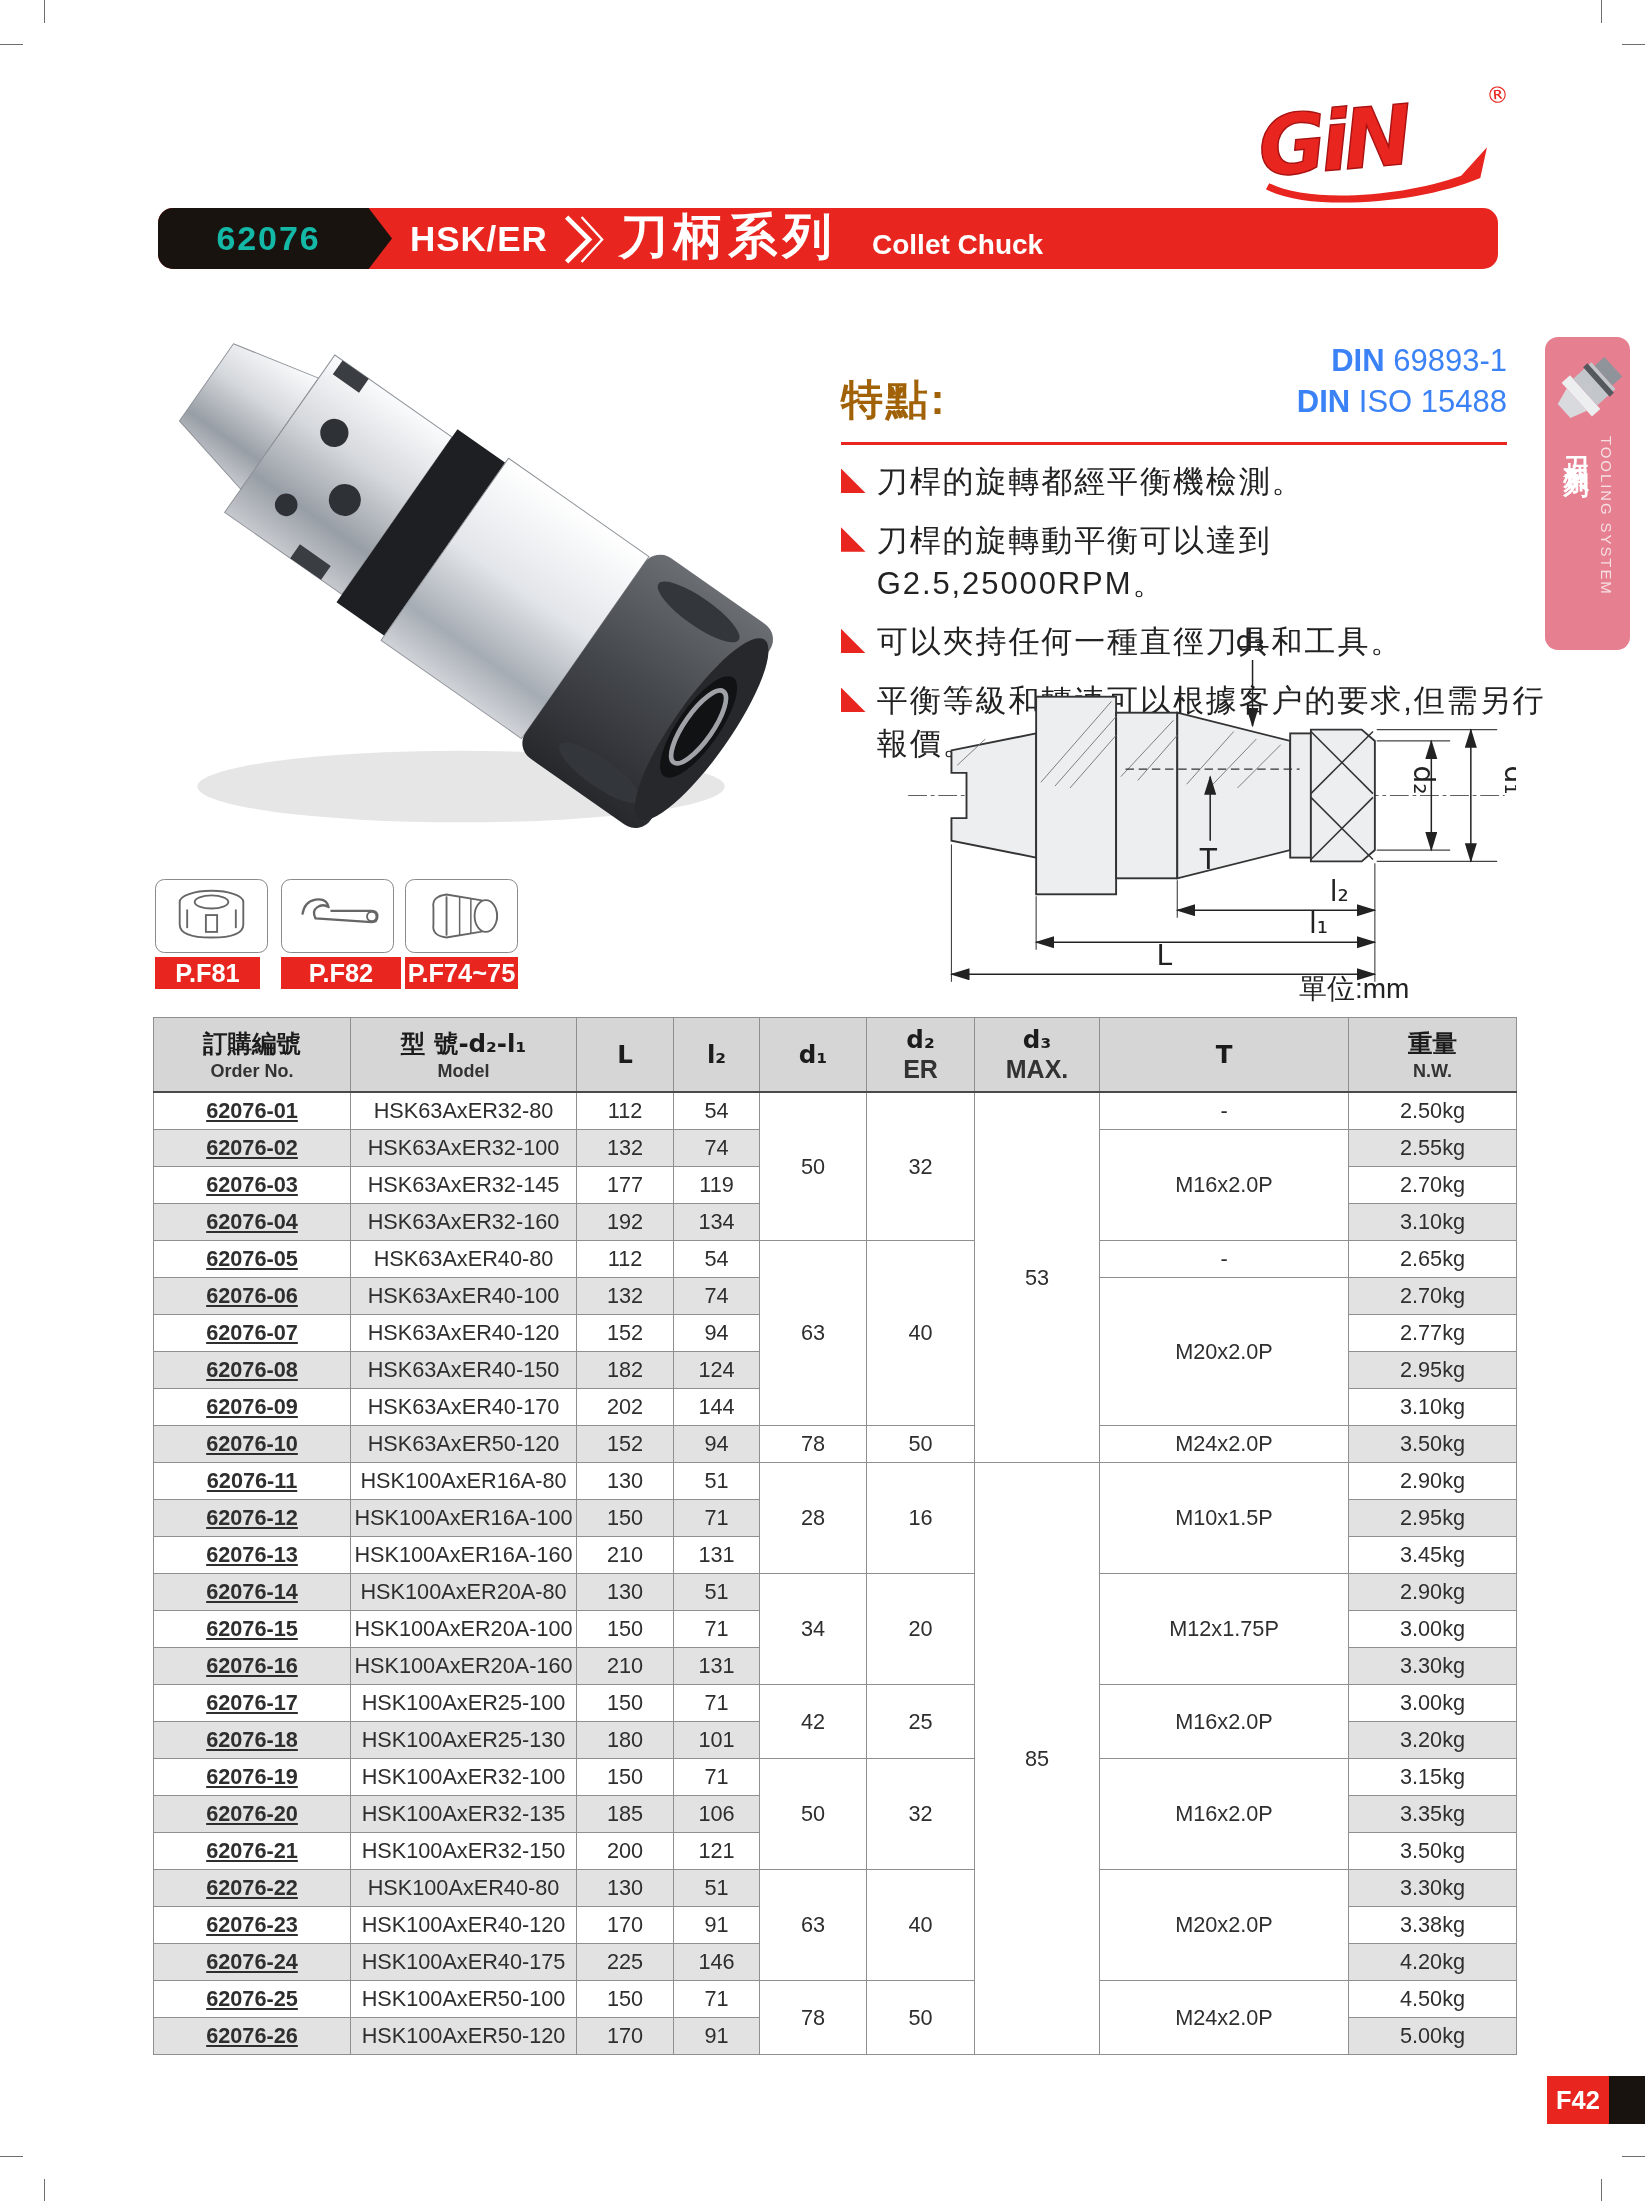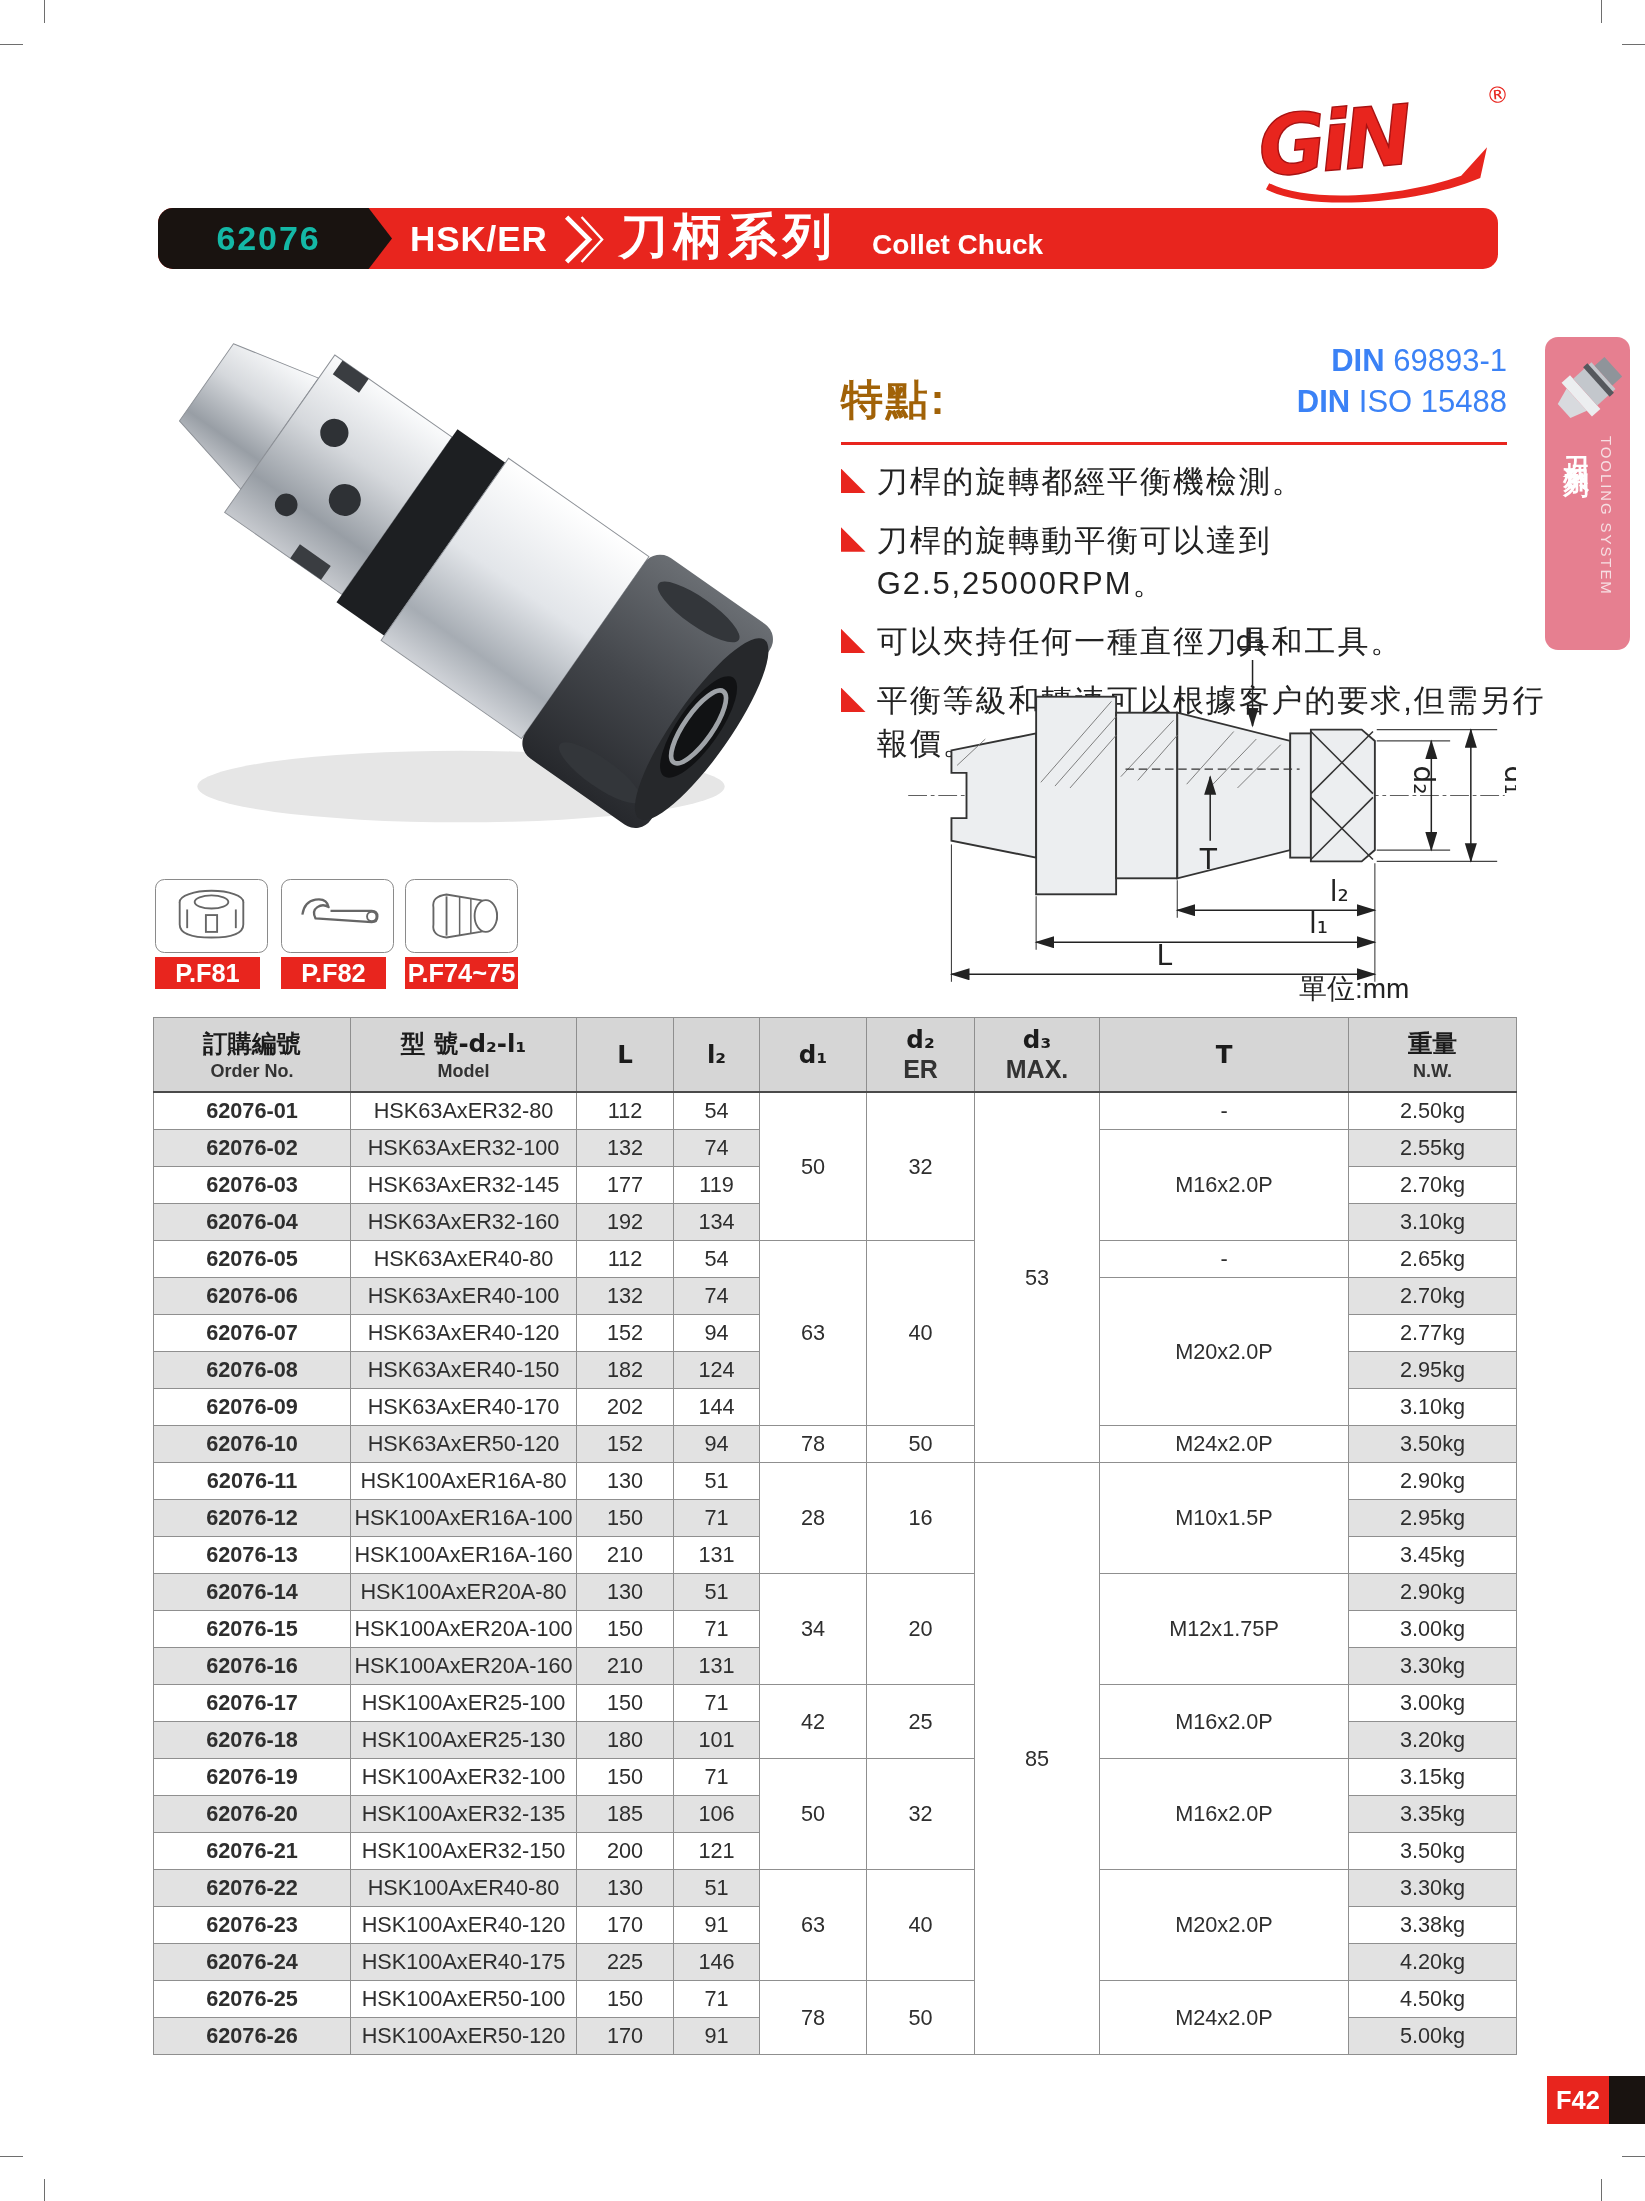--- a/index.html
+++ b/index.html
@@ -54,21 +54,21 @@
 
   
   #spec{position:absolute;left:153px;top:1017px;border-collapse:collapse;table-layout:fixed;width:1363px;}
   #spec th,#spec td{border:0.9px solid #8f8f8f;text-align:center;vertical-align:middle;padding:0 2.8px;}
   #spec{border:1.9px solid #4a4a4a;}
   #spec thead th{background:#d6d6d6;height:73px;border-bottom:2.8px solid #4a4a4a;}
   .h-zh{font-size:24.5px;font-weight:bold;color:#1c1c1c;font-family:"DejaVu Sans",sans-serif;}
   .h-en{font-size:18px;color:#333;margin-top:1.9px;}
   #spec th:nth-child(6) .h-en,#spec th:nth-child(7) .h-en{font-weight:bold;font-size:25px;}
   #spec td{height:36px;font-size:21.7px;color:#2e2e2e;}
-  td.c-order{font-weight:bold;color:#111;}
+  td.c-order{font-weight:bold;color:#111;text-decoration:underline;}
   td.alt{background:#e2e2e2;}
   tr.gs td{border-top:2.8px solid #6b6b6b;}
   td.c-merge,td.c-t{font-size:22.6px;}
 
   
   #badge{position:absolute;left:1547px;top:2076px;height:48px;display:flex;}
   #badge .red{width:62px;background:#e8251e;color:#fff;font-weight:bold;font-size:25.4px;
               display:flex;align-items:center;justify-content:center;}
   #badge .black{width:88px;background:#191310;}
 
@@ -281,21 +281,21 @@
   <div class="accbox" style="left:405px;">
     <svg width="87" height="58" viewBox="0 0 92 62">
       <path d="M16,22 Q14,10 30,8 L66,14 Q84,18 84,31 Q84,44 66,48 L30,54 Q14,52 16,40 Z" fill="#fff" stroke="#666" stroke-width="2"></path>
       <ellipse cx="72" cy="31" rx="12" ry="17" fill="#fff" stroke="#666" stroke-width="2"></ellipse>
       <line x1="30" y1="10" x2="30" y2="52" stroke="#666" stroke-width="2"></line>
       <line x1="44" y1="10" x2="44" y2="52" stroke="#666" stroke-width="1.6"></line>
       <line x1="56" y1="12" x2="56" y2="50" stroke="#666" stroke-width="1.6"></line>
     </svg>
   </div>
   <div class="acclabel" style="left:155px;width:105px;">P.F81</div>
-  <div class="acclabel" style="left:281px;width:105px;">P.F82</div>
+  <div class="acclabel" style="left:281px;width:120px;">P.F82</div>
   <div class="acclabel" style="left:405px;width:113px;">P.F74~75</div>
 
   <div id="unit">單位:mm</div>
 
   <table id="spec">
     <colgroup>
       <col style="width:197px">
         <col style="width:226px">
         <col style="width:97px">
         <col style="width:86px">

